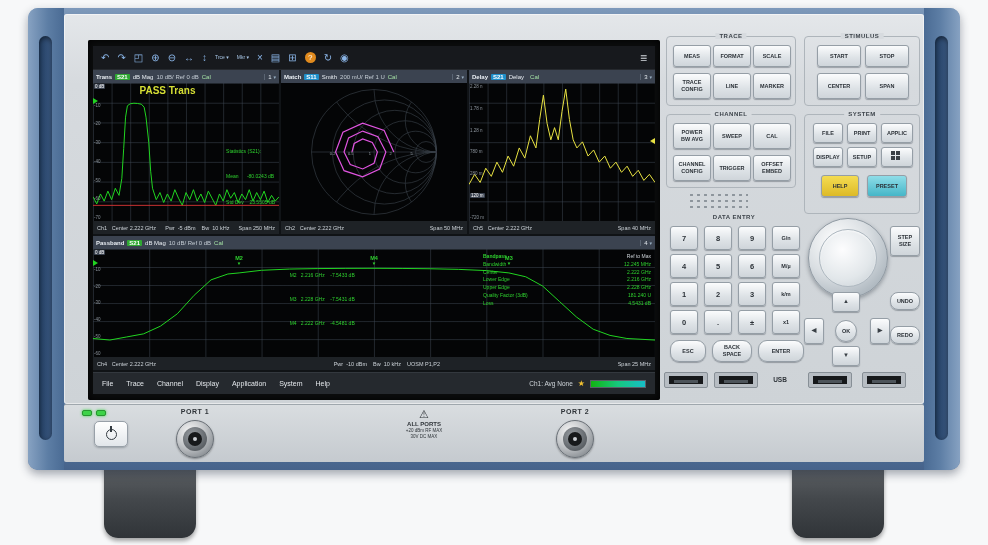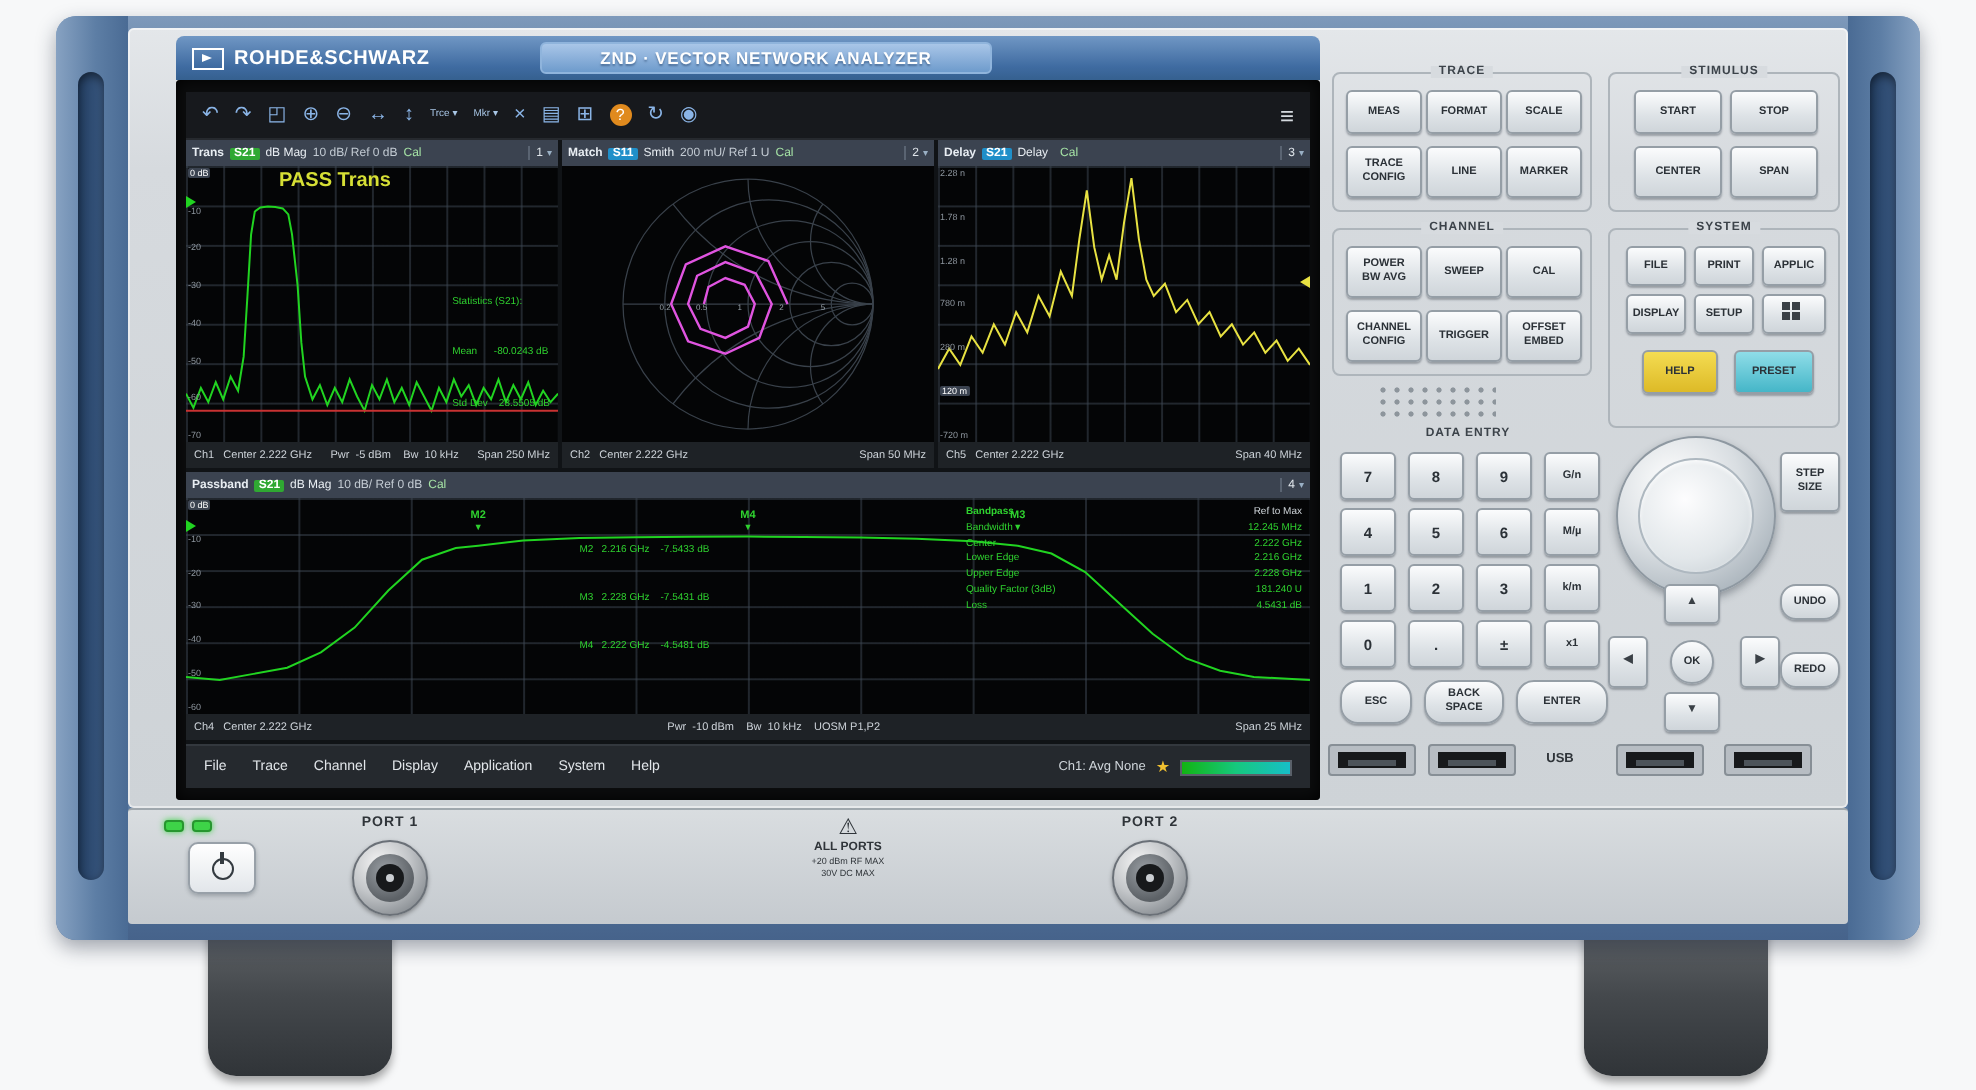--- a/index.html
+++ b/index.html
@@ -106,25 +106,20 @@
   <div class="chassis">
     <div class="rail" style="left:0;border-radius:10px 0 0 10px">
         <div class="handle"></div>
       </div>
     <div class="rail r" style="right:0;border-radius:0 10px 10px 0">
         <div class="handle"></div>
       </div>
 
     <div class="face">
 
-      <div class="topbar">
-        <span class="rs-logo"></span>
-        <span class="rs-text">ROHDE&amp;SCHWARZ</span>
-        <span class="pill">ZND · VECTOR NETWORK ANALYZER</span>
-      </div>
 
       <div class="bezel">
         <div class="screen">
 
           <div class="toolbar">
             <span class="tbi">↶</span>
             <span class="tbi">↷</span>
             <span class="tbi">◰</span>
             <span class="tbi">⊕</span>
             <span class="tbi">⊖</span>

